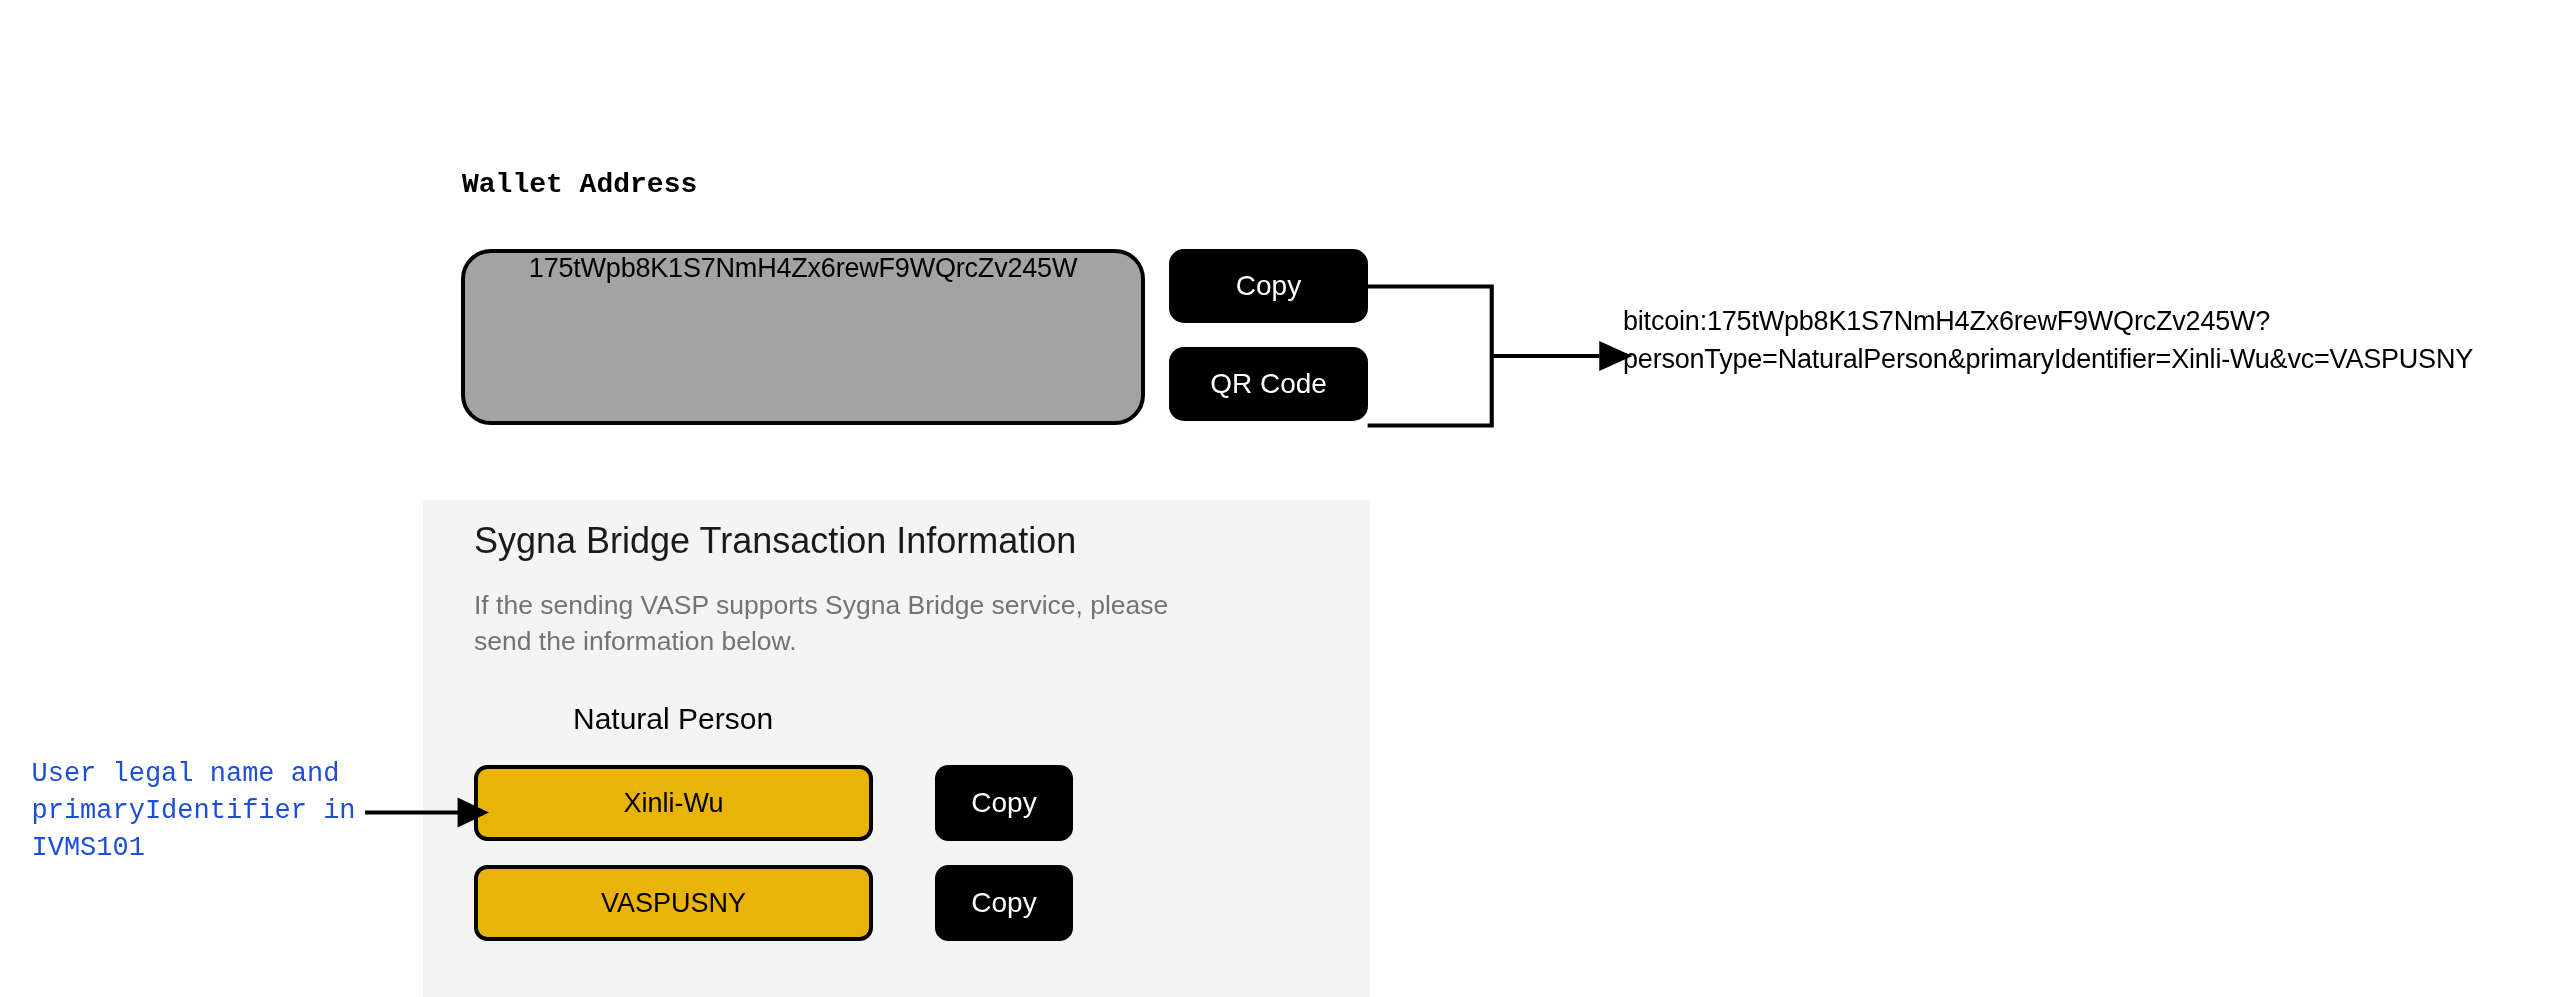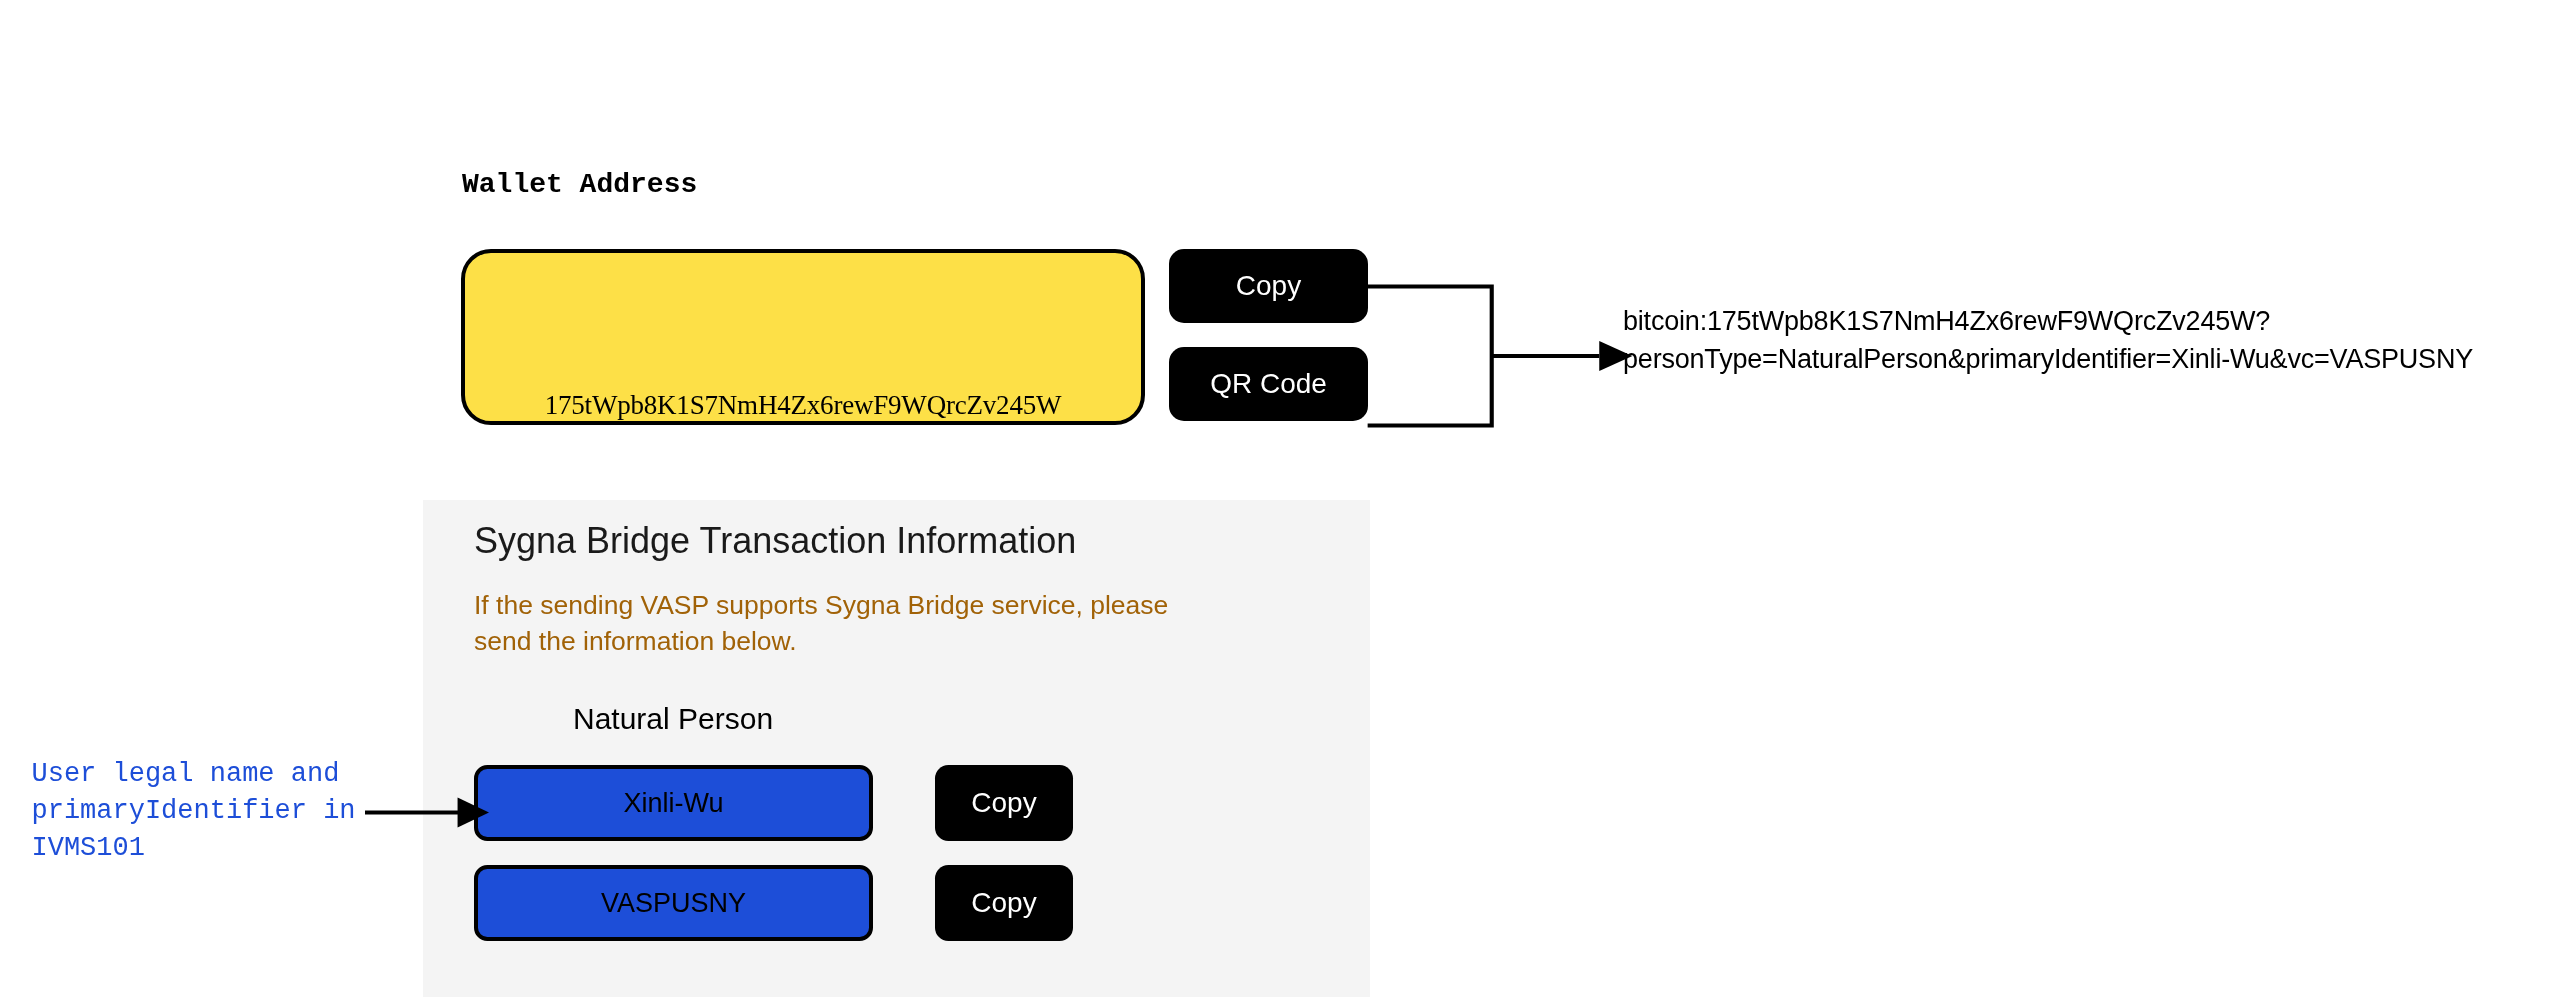--- a/index.html
+++ b/index.html
@@ -46,25 +46,24 @@
   
   .address-box {
     position: absolute;
     left: 461px;
     top: 249px;
     width: 684px;
     height: 176px;
     box-sizing: border-box;
     border: 4.1px solid #000000;
     border-radius: 30px;
-    background: #fde047;
-    display: flex;
-    align-items: flex-end;
-    justify-content: center;
-    font-family: Liberation Serif, serif;
+    background: #a3a3a3;
+    display: flex;
+    align-items: flex-start;
+    justify-content: center;
   }
   .address-text {
     font-size: 27px;
     color: #000000;
     white-space: nowrap;
     letter-spacing: -0.2px;
   }
 
   
   .btn-black {
@@ -133,21 +132,21 @@
     color: #1a1a1a;
     white-space: nowrap;
   }
   .panel-desc {
     position: absolute;
     left: 51px;
     top: 87px;
     width: 821px;
     font-size: 26.5px;
     line-height: 36px;
-    color: #a16207;
+    color: #737373;
     white-space: pre;
   }
   .person-type {
     position: absolute;
     left: 126px;
     top: 202px;
     font-size: 30px;
     color: #000000;
     white-space: nowrap;
     margin-left: 24px;
@@ -164,21 +163,21 @@
 
   .field-box {
     position: absolute;
     left: 0;
     top: 0;
     width: 399px;
     height: 76px;
     box-sizing: border-box;
     border: 4.1px solid #000000;
     border-radius: 13.3px;
-    background: #1d4ed8;
+    background: #eab308;
     display: flex;
     align-items: center;
     justify-content: center;
   }
   .field-value {
     font-size: 27px;
     color: #000000;
     white-space: nowrap;
   }
   .btn-copy-field {

